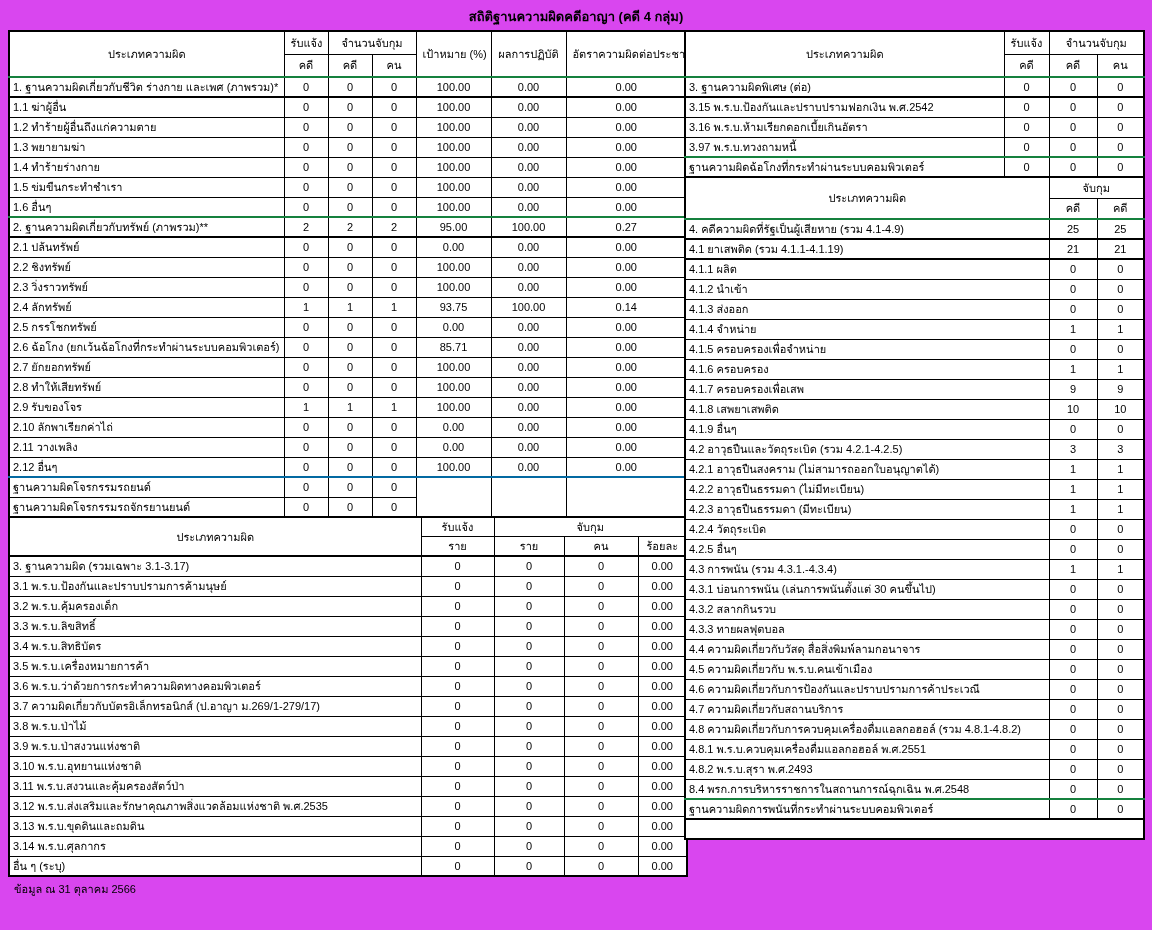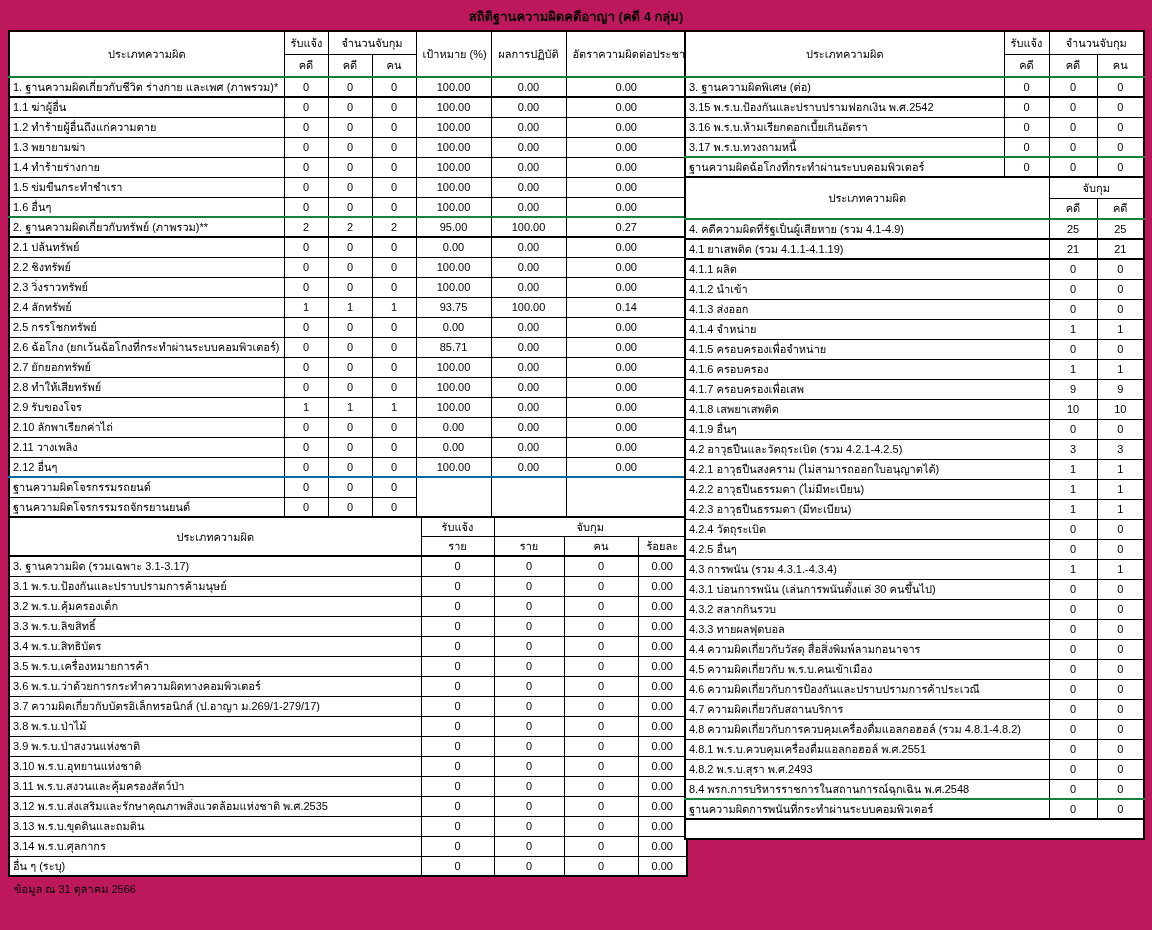--- a/index.html
+++ b/index.html
@@ -1,17 +1,17 @@
 <!DOCTYPE html>
 <html><head>
 <meta charset="utf-8">
 <style>
   html,body{margin:0;padding:0;background:#fff;color:#000;
     font-family:"Liberation Sans","DejaVu Sans",sans-serif;}
-  .page{position:relative;width:1152px;height:930px;background:#be185d;overflow:hidden;}
+  .page{position:relative;width:1152px;height:930px;background:#d946ef;overflow:hidden;}
   .titles{padding-top:7px;text-align:center;font-weight:bold;font-size:13px;line-height:19px;}
   .layout{display:flex;align-items:flex-start;margin:4px 0 0 8px;}
   .col-left{width:678px;}
   .col-right{width:459px;margin-left:-2px;}
   table{border-collapse:collapse;table-layout:fixed;background:#fff;border:2px solid #000;}
   .tA,.tB{width:678px;}
   .tC,.tD{width:459px;}
   td,th{border:1px solid #000;box-sizing:border-box;font-size:11px;padding:0 3px;
     overflow:hidden;white-space:nowrap;}
   th{font-weight:normal;text-align:center;padding:0 6px;}
@@ -441,21 +441,21 @@
               <td class="num">0</td>
               <td class="num">0</td>
             </tr>
             <tr>
               <td class="lbl">3.16 พ.ร.บ.ห้ามเรียกดอกเบี้ยเกินอัตรา</td>
               <td class="num">0</td>
               <td class="num">0</td>
               <td class="num">0</td>
             </tr>
             <tr>
-              <td class="lbl">3.17 พ.ร.บ.ทวงถามหนี้</td>
+              <td class="lbl">3.97 พ.ร.บ.ทวงถามหนี้</td>
               <td class="num">0</td>
               <td class="num">0</td>
               <td class="num">0</td>
             </tr>
             <tr class="sec">
               <td class="lbl">ฐานความผิดฉ้อโกงที่กระทำผ่านระบบคอมพิวเตอร์</td>
               <td class="num">0</td>
               <td class="num">0</td>
               <td class="num">0</td>
             </tr>

